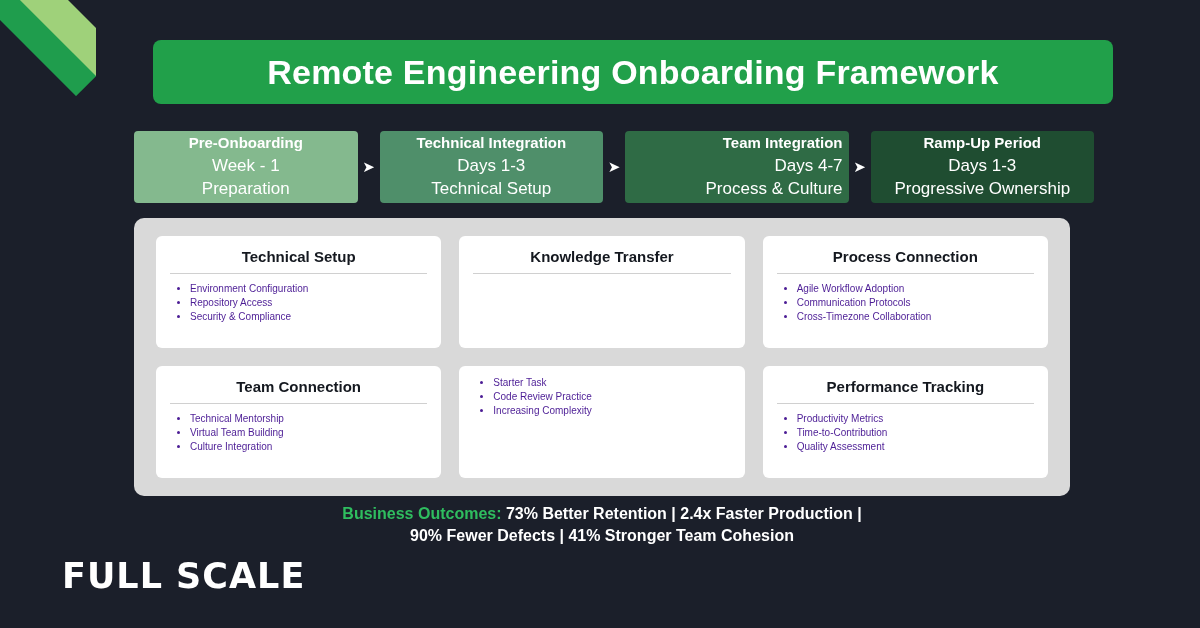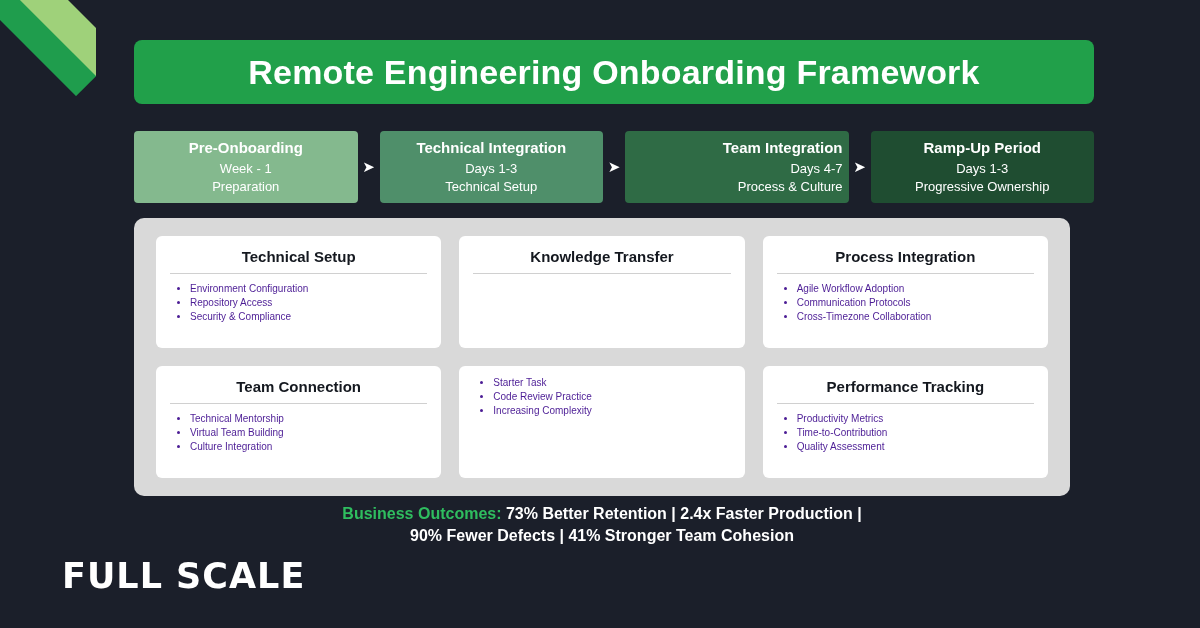--- a/index.html
+++ b/index.html
@@ -86,21 +86,21 @@
     text-align: center;
     padding: 0 6px;
     box-sizing: border-box;
   }
   .phase-card .p-title {
     font-size: 15px;
     font-weight: bold;
     margin-bottom: 4px;
   }
   .phase-card .p-sub {
-    font-size: 13px;
+    font-size: 17px;
     line-height: 1.35;
     font-weight: normal;
   }
   .arrow {
     width: 22px;
     text-align: center;
     color: #ffffff;
     font-size: 15px;
     flex: 0 0 22px;
   }
@@ -182,21 +182,21 @@
   }
 </style>
 </head>
 <body>
 
 <div class="corner-mark">
   <div class="bar bar1" style="background: rgb(31, 157, 77);"></div>
   <div class="bar bar2" style="background: rgb(159, 209, 122);"></div>
 </div>
 
-<div class="title-banner" style="background: rgb(33, 160, 74);">
+<div class="title-banner" style="background: rgb(33, 160, 74); margin-left: 19px;">
   <h1>Remote Engineering Onboarding Framework</h1>
 </div>
 
 <div class="phase-row">
   <div class="phase-card" style="background: rgb(132, 185, 142);">
     <div class="p-title">Pre-Onboarding</div>
     <div class="p-sub">Week - 1</div>
     <div class="p-sub">Preparation</div>
   </div>
   <div class="arrow">➤</div>
@@ -229,21 +229,21 @@
         <li>Repository Access</li>
         <li>Security &amp; Compliance</li>
       </ul>
     </div>
 
     <div class="module">
       <h3>Knowledge Transfer</h3>
     </div>
 
     <div class="module">
-      <h3>Process Integration</h3>
+      <h3>Process Connection</h3>
       <ul>
         <li>Agile Workflow Adoption</li>
         <li>Communication Protocols</li>
         <li>Cross-Timezone Collaboration</li>
       </ul>
     </div>
 
     <div class="module">
       <h3>Team Connection</h3>
       <ul>

